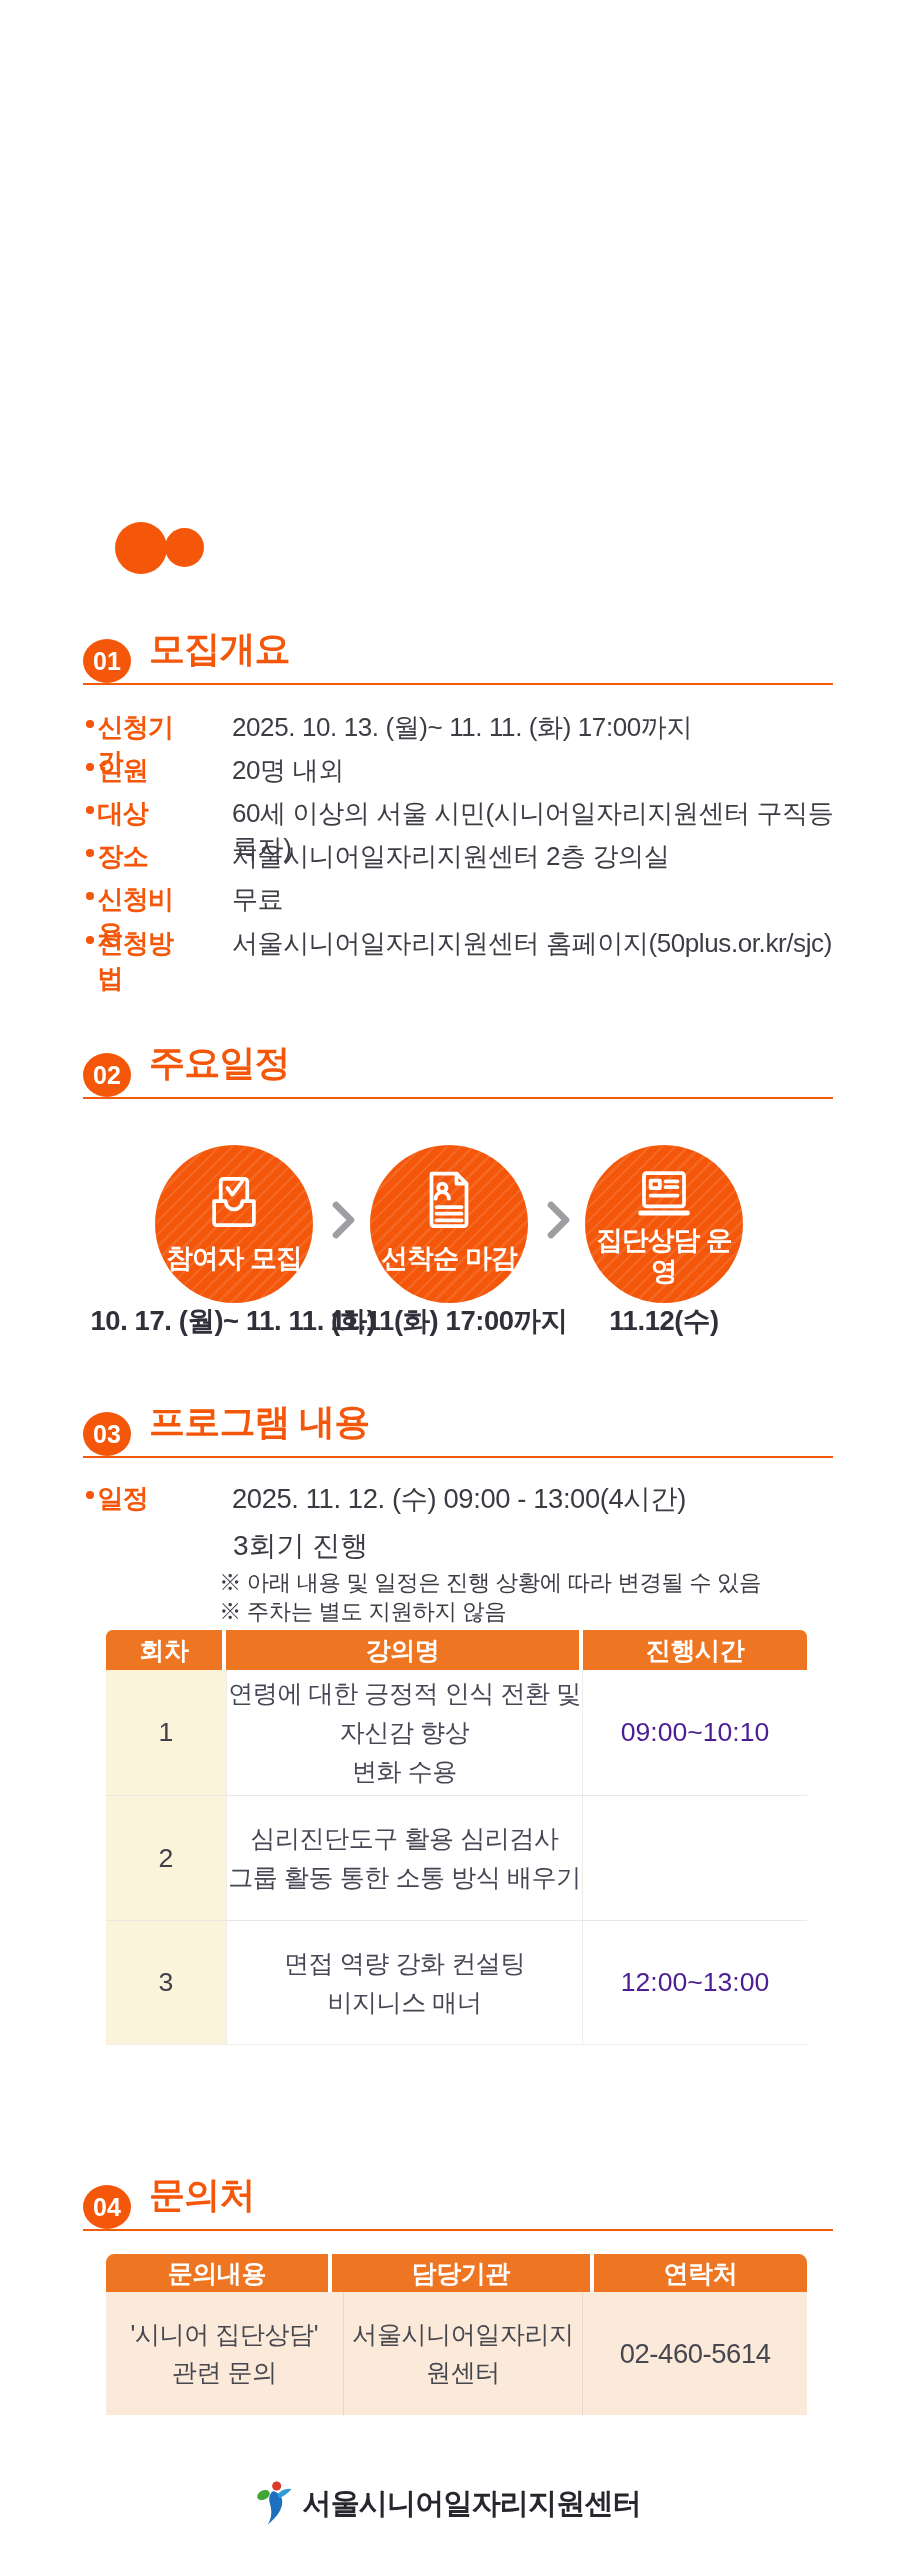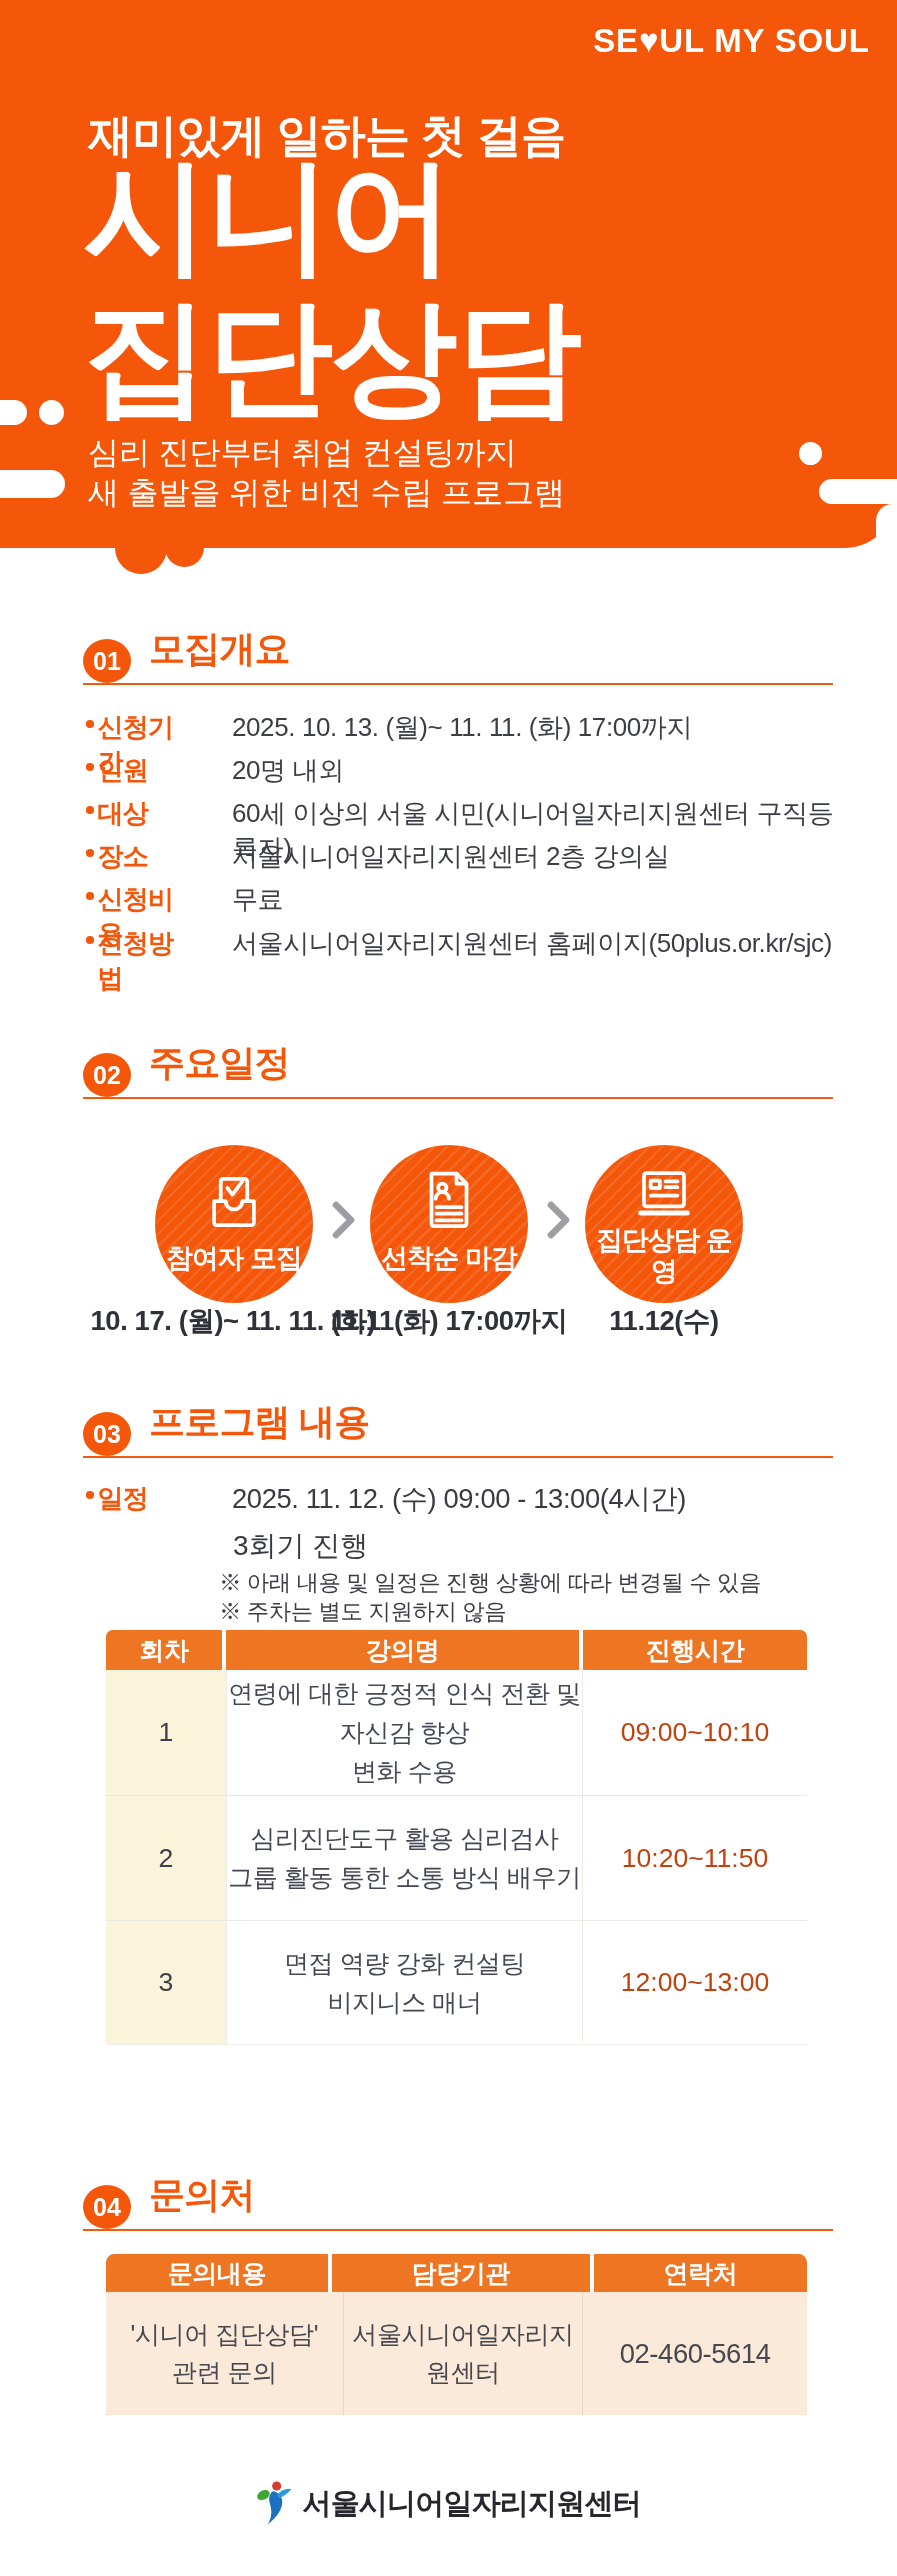--- a/index.html
+++ b/index.html
@@ -81,21 +81,21 @@
   .t3-h2 { width:224px; border-radius:0 6.6px 0 0; }
   .t3-row { display:flex; height:125px; }
   .t3-row + .t3-row { border-top:1.7px solid #E9E7E3; }
   .t3-row:last-child { border-bottom:1.7px solid #F1EFEC; }
   .t3-no { width:120px; background:#FCF3DB; display:flex; align-items:center; justify-content:center; font-size:26.6px; color:#3E3F49; }
   .t3-name {
     width:357px; background:#ffffff; border-left:0.8px solid #EEECEA; border-right:0.8px solid #EEECEA;
     display:flex; flex-direction:column; align-items:center; justify-content:center;
     font-size:25px; color:#464754; line-height:1.55; letter-spacing:-0.4px; text-align:center;
   }
-  .t3-time { width:224px; background:#ffffff; display:flex; align-items:center; justify-content:center; font-size:26.6px; color:#c2410c;text-align:right; }
+  .t3-time { width:224px; background:#ffffff; display:flex; align-items:center; justify-content:center; font-size:26.6px; color:#4c1d95;text-align:right; }
   
   .t4 { position:absolute; left:106px; top:2254px; width:701px; }
   .t4-head { display:flex; gap:4.2px; height:38px; }
   .t4-hcell {
     background:#EE7623; color:#ffffff; font-size:25px; font-weight:700;
     display:flex; align-items:center; justify-content:center; letter-spacing:-0.4px;
   }
   .t4-h0 { width:233px; border-radius:8.3px 0 0 0; }
   .t4-h1 { width:271px; }
   .t4-h2 { width:224px; border-radius:0 8.3px 0 0; }
@@ -109,34 +109,20 @@
   .t4-c2 { width:224px; font-size:27.4px; }
   
   .footer { position:absolute; top:2480px; left:0; width:897px; display:flex; justify-content:center; align-items:center; gap:8.3px; }
   .footer-text { font-size:29px; font-weight:700; color:#26262C; letter-spacing:-0.8px; }
 </style>
 </head>
 <body>
 
 <div class="page">
 
-  <div class="hero">
-    <div class="hero-logo">SE♥UL MY SOUL</div>
-    <div class="hero-eyebrow">재미있게 일하는 첫 걸음</div>
-    <div class="hero-t1">시니어</div>
-    <div class="hero-t2">집단상담</div>
-    <div class="hero-s1">심리 진단부터 취업 컨설팅까지</div>
-    <div class="hero-s2">새 출발을 위한 비전 수립 프로그램</div>
-    <div class="deco pill-a"></div>
-    <div class="deco circ-b"></div>
-    <div class="deco pill-c"></div>
-    <div class="deco circ-r"></div>
-    <div class="deco pill-r"></div>
-    <div class="deco notch-r"></div>
-  </div>
   <div class="bump bump1"></div>
   <div class="bump bump2"></div>
 
   <div class="sec-head" style="top:623px;">
     <div class="badge">01</div>
     <div class="sec-title">모집개요</div>
     <div class="sec-line"></div>
   </div>
 
   <div class="ov-item" style="top:710px;">
@@ -259,21 +245,20 @@
         <span>변화 수용</span>
       </div>
       <div class="t3-time">09:00~10:10</div>
     </div>
     <div class="t3-row">
       <div class="t3-no">2</div>
       <div class="t3-name">
         <span>심리진단도구 활용 심리검사</span>
         <span>그룹 활동 통한 소통 방식 배우기</span>
       </div>
-      <div class="t3-time">10:20~11:50</div>
     </div>
     <div class="t3-row">
       <div class="t3-no">3</div>
       <div class="t3-name">
         <span>면접 역량 강화 컨설팅</span>
         <span>비지니스 매너</span>
       </div>
       <div class="t3-time">12:00~13:00</div>
     </div>
   </div>

